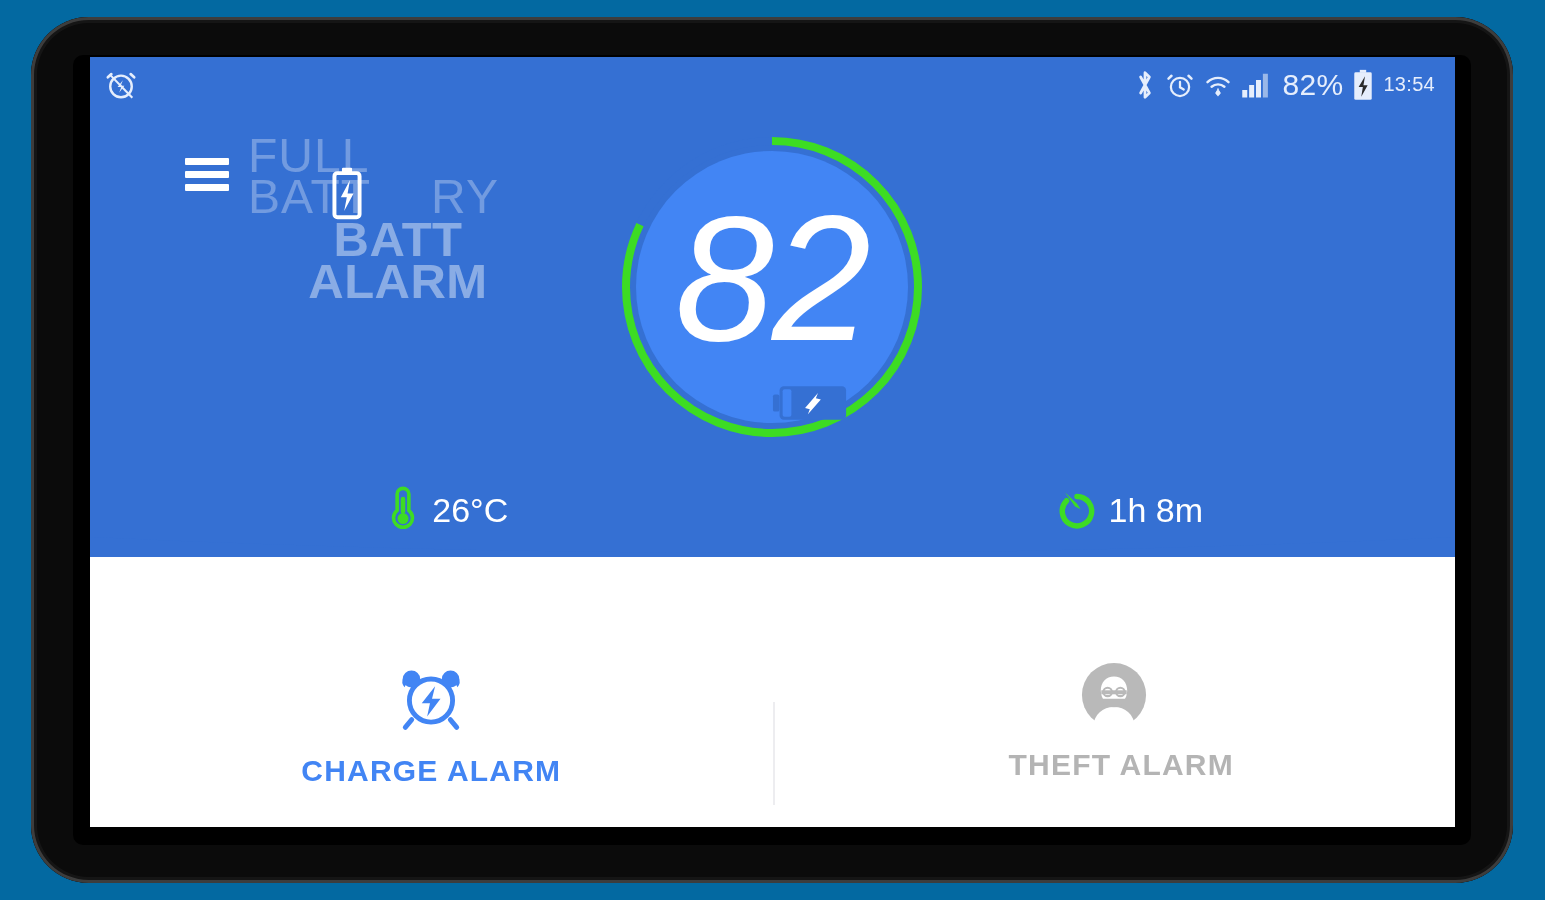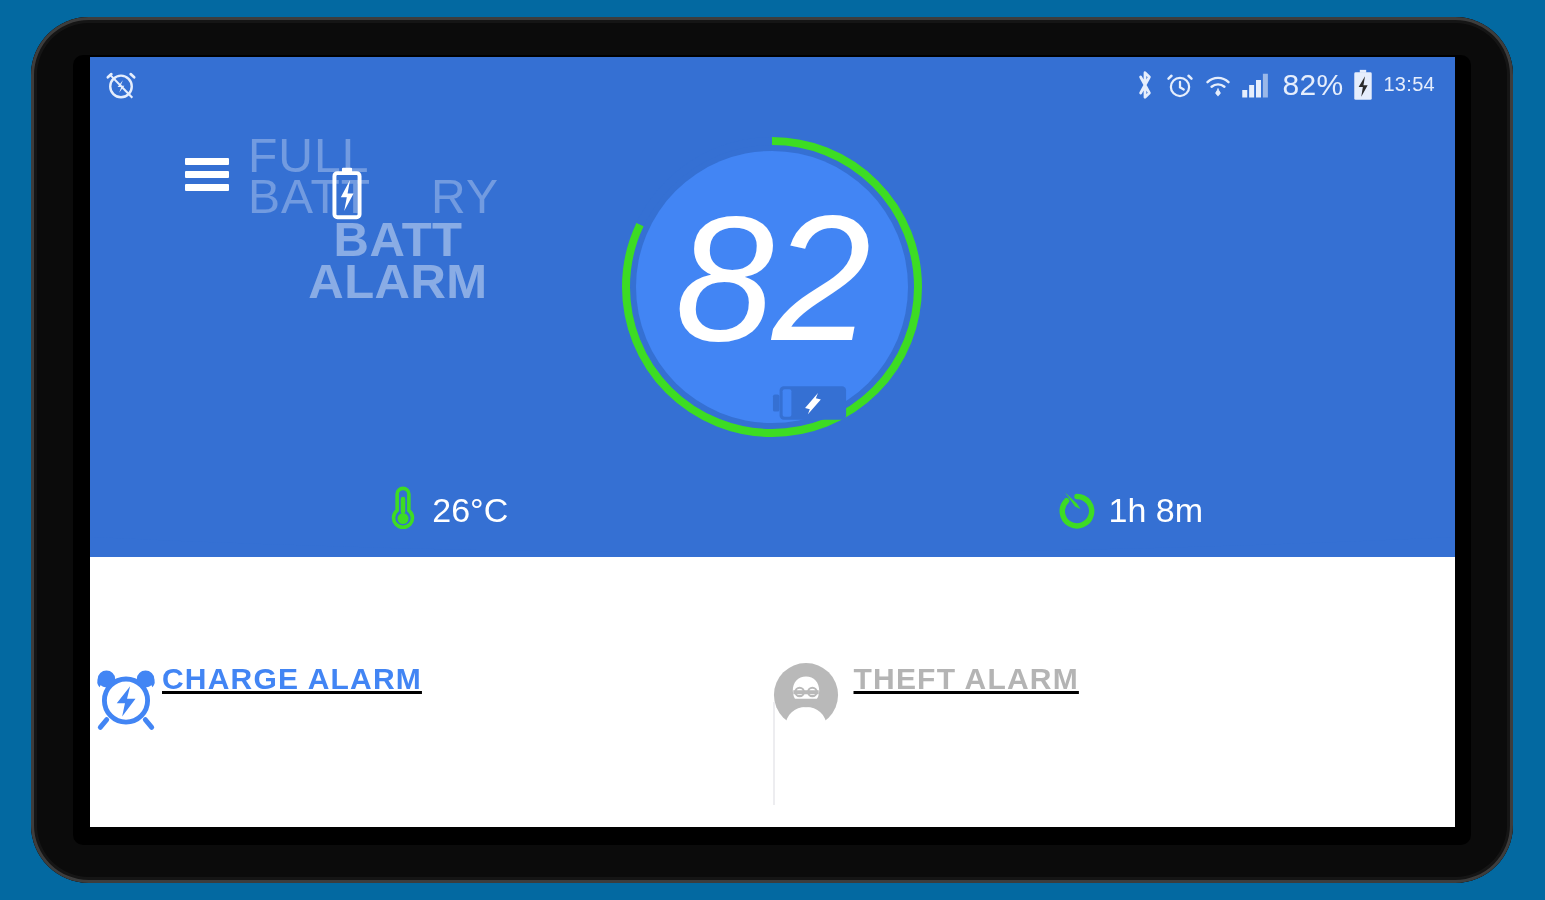--- a/index.html
+++ b/index.html
@@ -125,22 +125,22 @@
     color:#ffffff; font-size:34px; font-weight:400;
     font-family:"Liberation Sans", sans-serif;
   }
 
   
   .actions{
     position:absolute; left:0; top:520px; width:1365px; height:250px;
     display:flex; align-items:flex-start;
   }
   .action{
-    flex:1; display:flex; flex-direction:row; 
-    padding-top:85px; cursor:pointer;text-decoration:underline;
+    flex:1; display:flex; flex-direction:column; align-items:center;
+    padding-top:85px; cursor:pointer;
   }
   .action-icon{ margin-bottom:16px; }
   .action-label{
     font-size:30px; font-weight:bold; letter-spacing:1.2px;
     font-family:"Liberation Sans", sans-serif;
   }
   .action-primary .action-label{ color:#4285f4; }
   .action-secondary .action-label{ color:#b4b4b4;margin-left:15px; }
   .action-divider{
     position:absolute; left:683px; top:125px;

